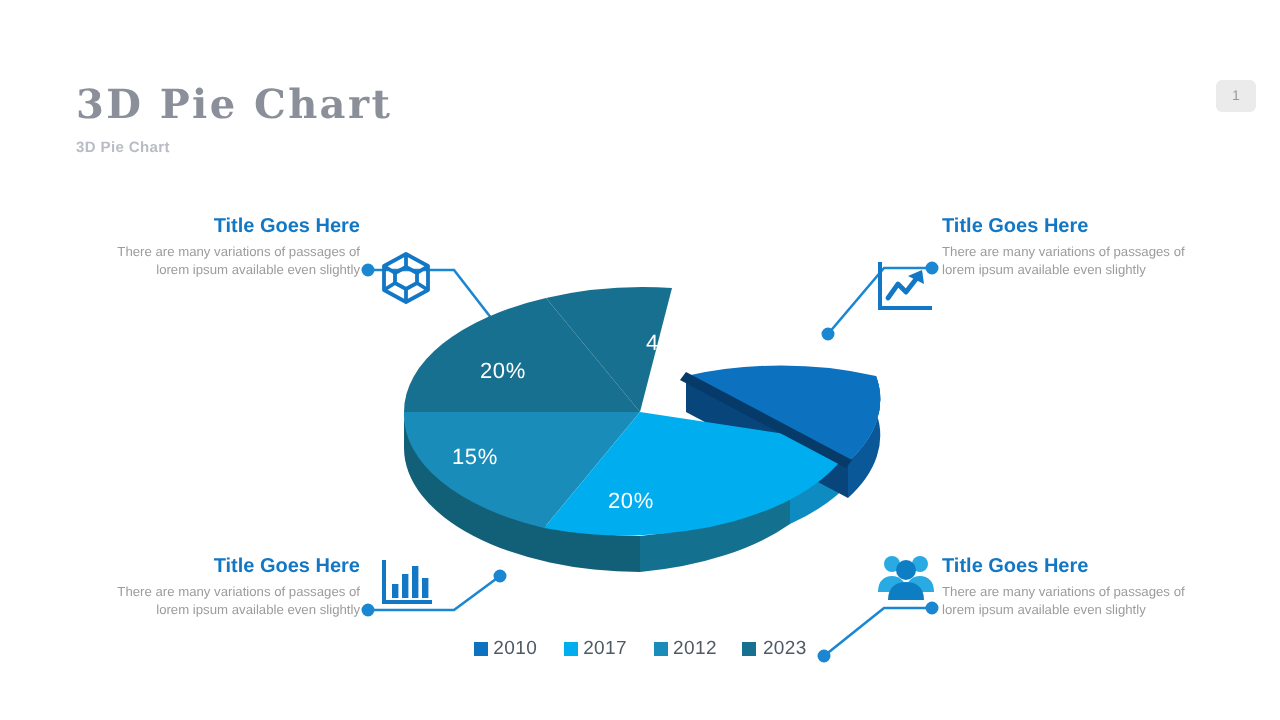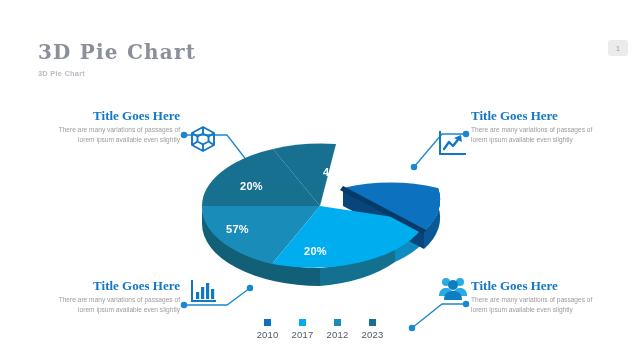--- a/index.html
+++ b/index.html
@@ -60,27 +60,26 @@
     align-items: center;
     justify-content: center;
   }
 
   
   .callout {
     position: absolute;
     width: 124px;
   }
   .callout .c-title {
-    font-size: 13px;
+    font-size: 10px;
     font-weight: bold;
     color: #1278c6;
     line-height: 1.25;
     margin-bottom: 1px;
     white-space: nowrap;
-    font-family: Liberation Serif, serif;
   }
   .callout .c-body {
     font-size: 6.6px;
     color: #9c9ca0;
     line-height: 1.45;
   }
   .callout.right-align { text-align: right; }
   .callout.left-align  { text-align: left; }
 
   #callout-tl { left: 56px;  top: 92px; }
@@ -111,21 +110,21 @@
     position: absolute;
     left: 180px;
     top: 118px;
     width: 280px;
     height: 185px;
   }
   .pie-label {
     position: absolute;
     color: #ffffff;
     font-size: 11px;
-    font-weight: bold;
+    font-weight: normal;
     letter-spacing: 0.3px;
   }
   #label-45 { left: 143px; top: 32px; }
   #label-20a { left: 60px;  top: 46px; }
   #label-15 { left: 46px;  top: 89px; }
   #label-20b { left: 124px; top: 111px; }
 
   
   #legend {
     position: absolute;
@@ -134,21 +133,20 @@
     width: 640px;
     display: flex;
     justify-content: center;
     align-items: center;
     gap: 13px;
   }
   .legend-item {
     display: flex;
     align-items: center;
     gap: 3px;
-    flex-direction: column;
   }
   .legend-swatch {
     width: 7px;
     height: 7px;
     display: block;
   }
   .legend-label {
     font-size: 9.5px;
     color: #4e5a66;
     letter-spacing: 0.2px;
@@ -218,21 +216,21 @@
 
       <path d="M 163 54 L 258 54 A 118 62 0 0 1 244 97 Z" fill="#0c72c0"></path>
       <path d="M 163 54 A 118 62 0 0 1 258 54 L 163 54 Z" fill="#0c72c0"></path>
       <path d="M 163 54 L 244 97 A 118 62 0 0 0 258 54 Z" fill="#0c72c0"></path>
 
       <path d="M 163 52 L 246 96 L 243 100 L 160 56 Z" fill="#063a69"></path>
     </svg>
 
     <div class="pie-label" id="label-45">45%</div>
     <div class="pie-label" id="label-20a">20%</div>
-    <div class="pie-label" id="label-15">57%</div>
+    <div class="pie-label" id="label-15">15%</div>
     <div class="pie-label" id="label-20b">20%</div>
   </div>
 
   <div class="callout right-align" id="callout-tl">
     <div class="c-title">Title Goes Here</div>
     <div class="c-body">There are many variations of passages of lorem ipsum available even slightly</div>
   </div>
 
   <div class="callout left-align" id="callout-tr">
     <div class="c-title">Title Goes Here</div>

